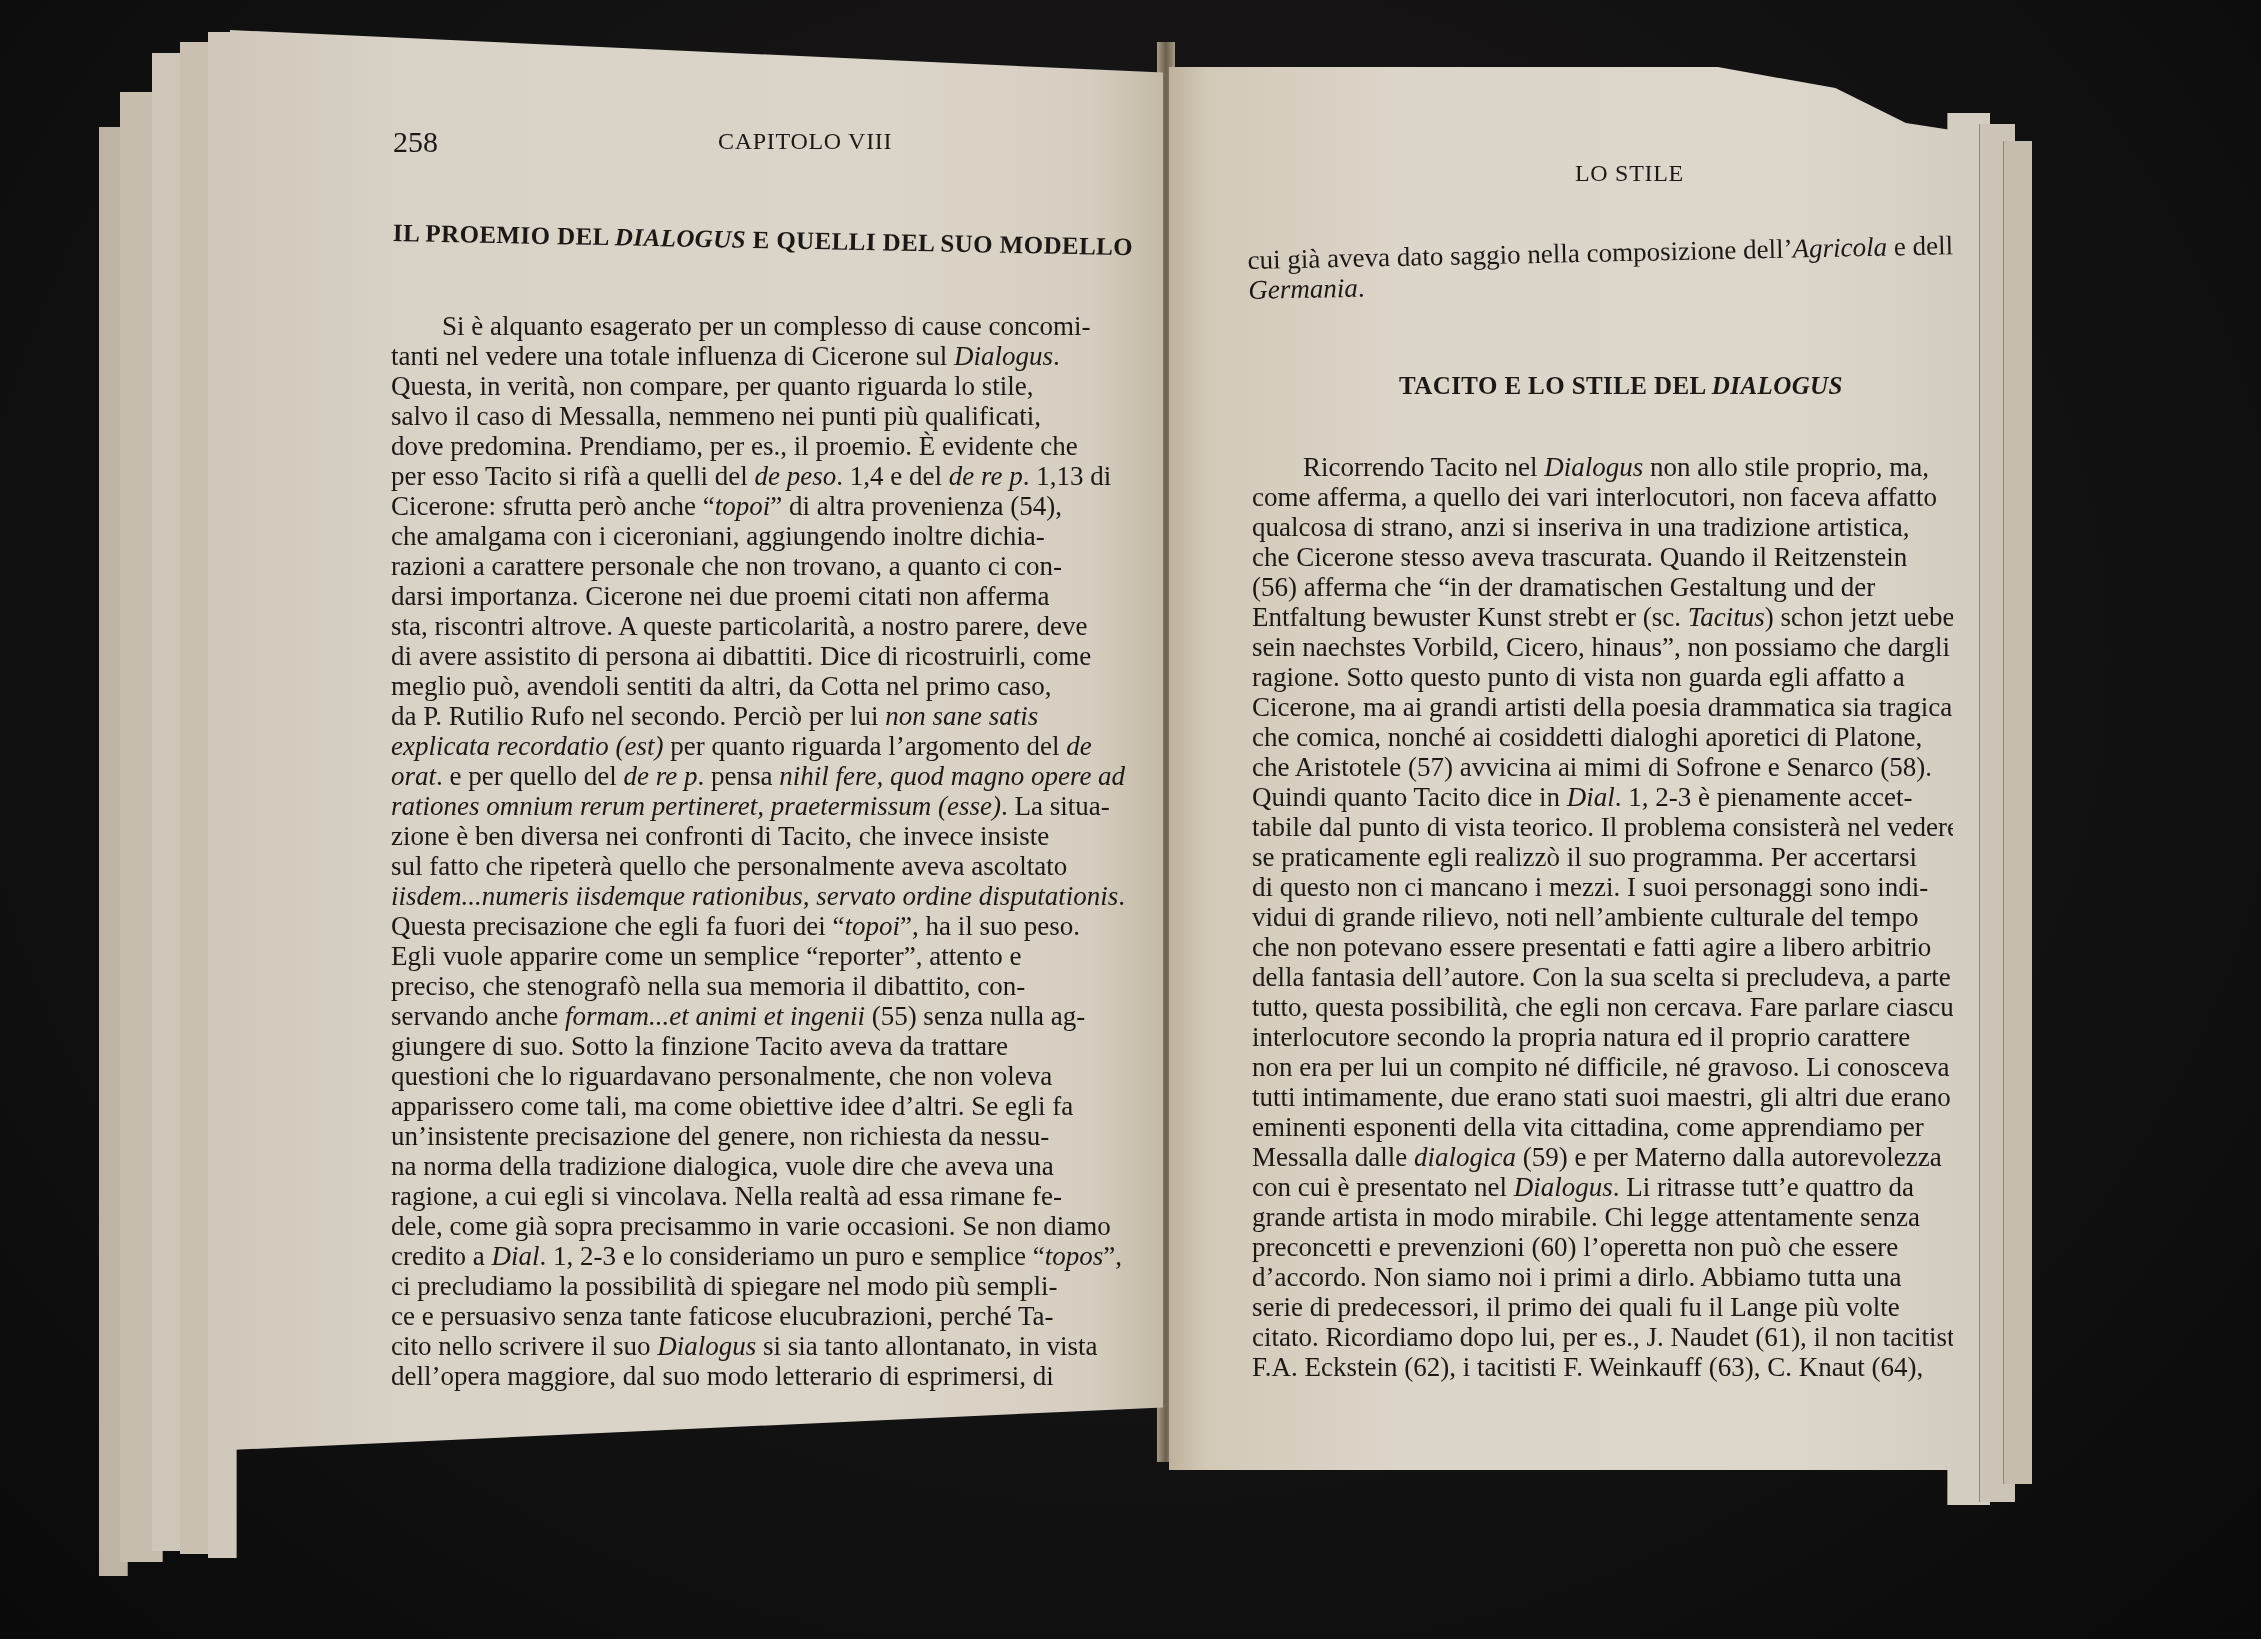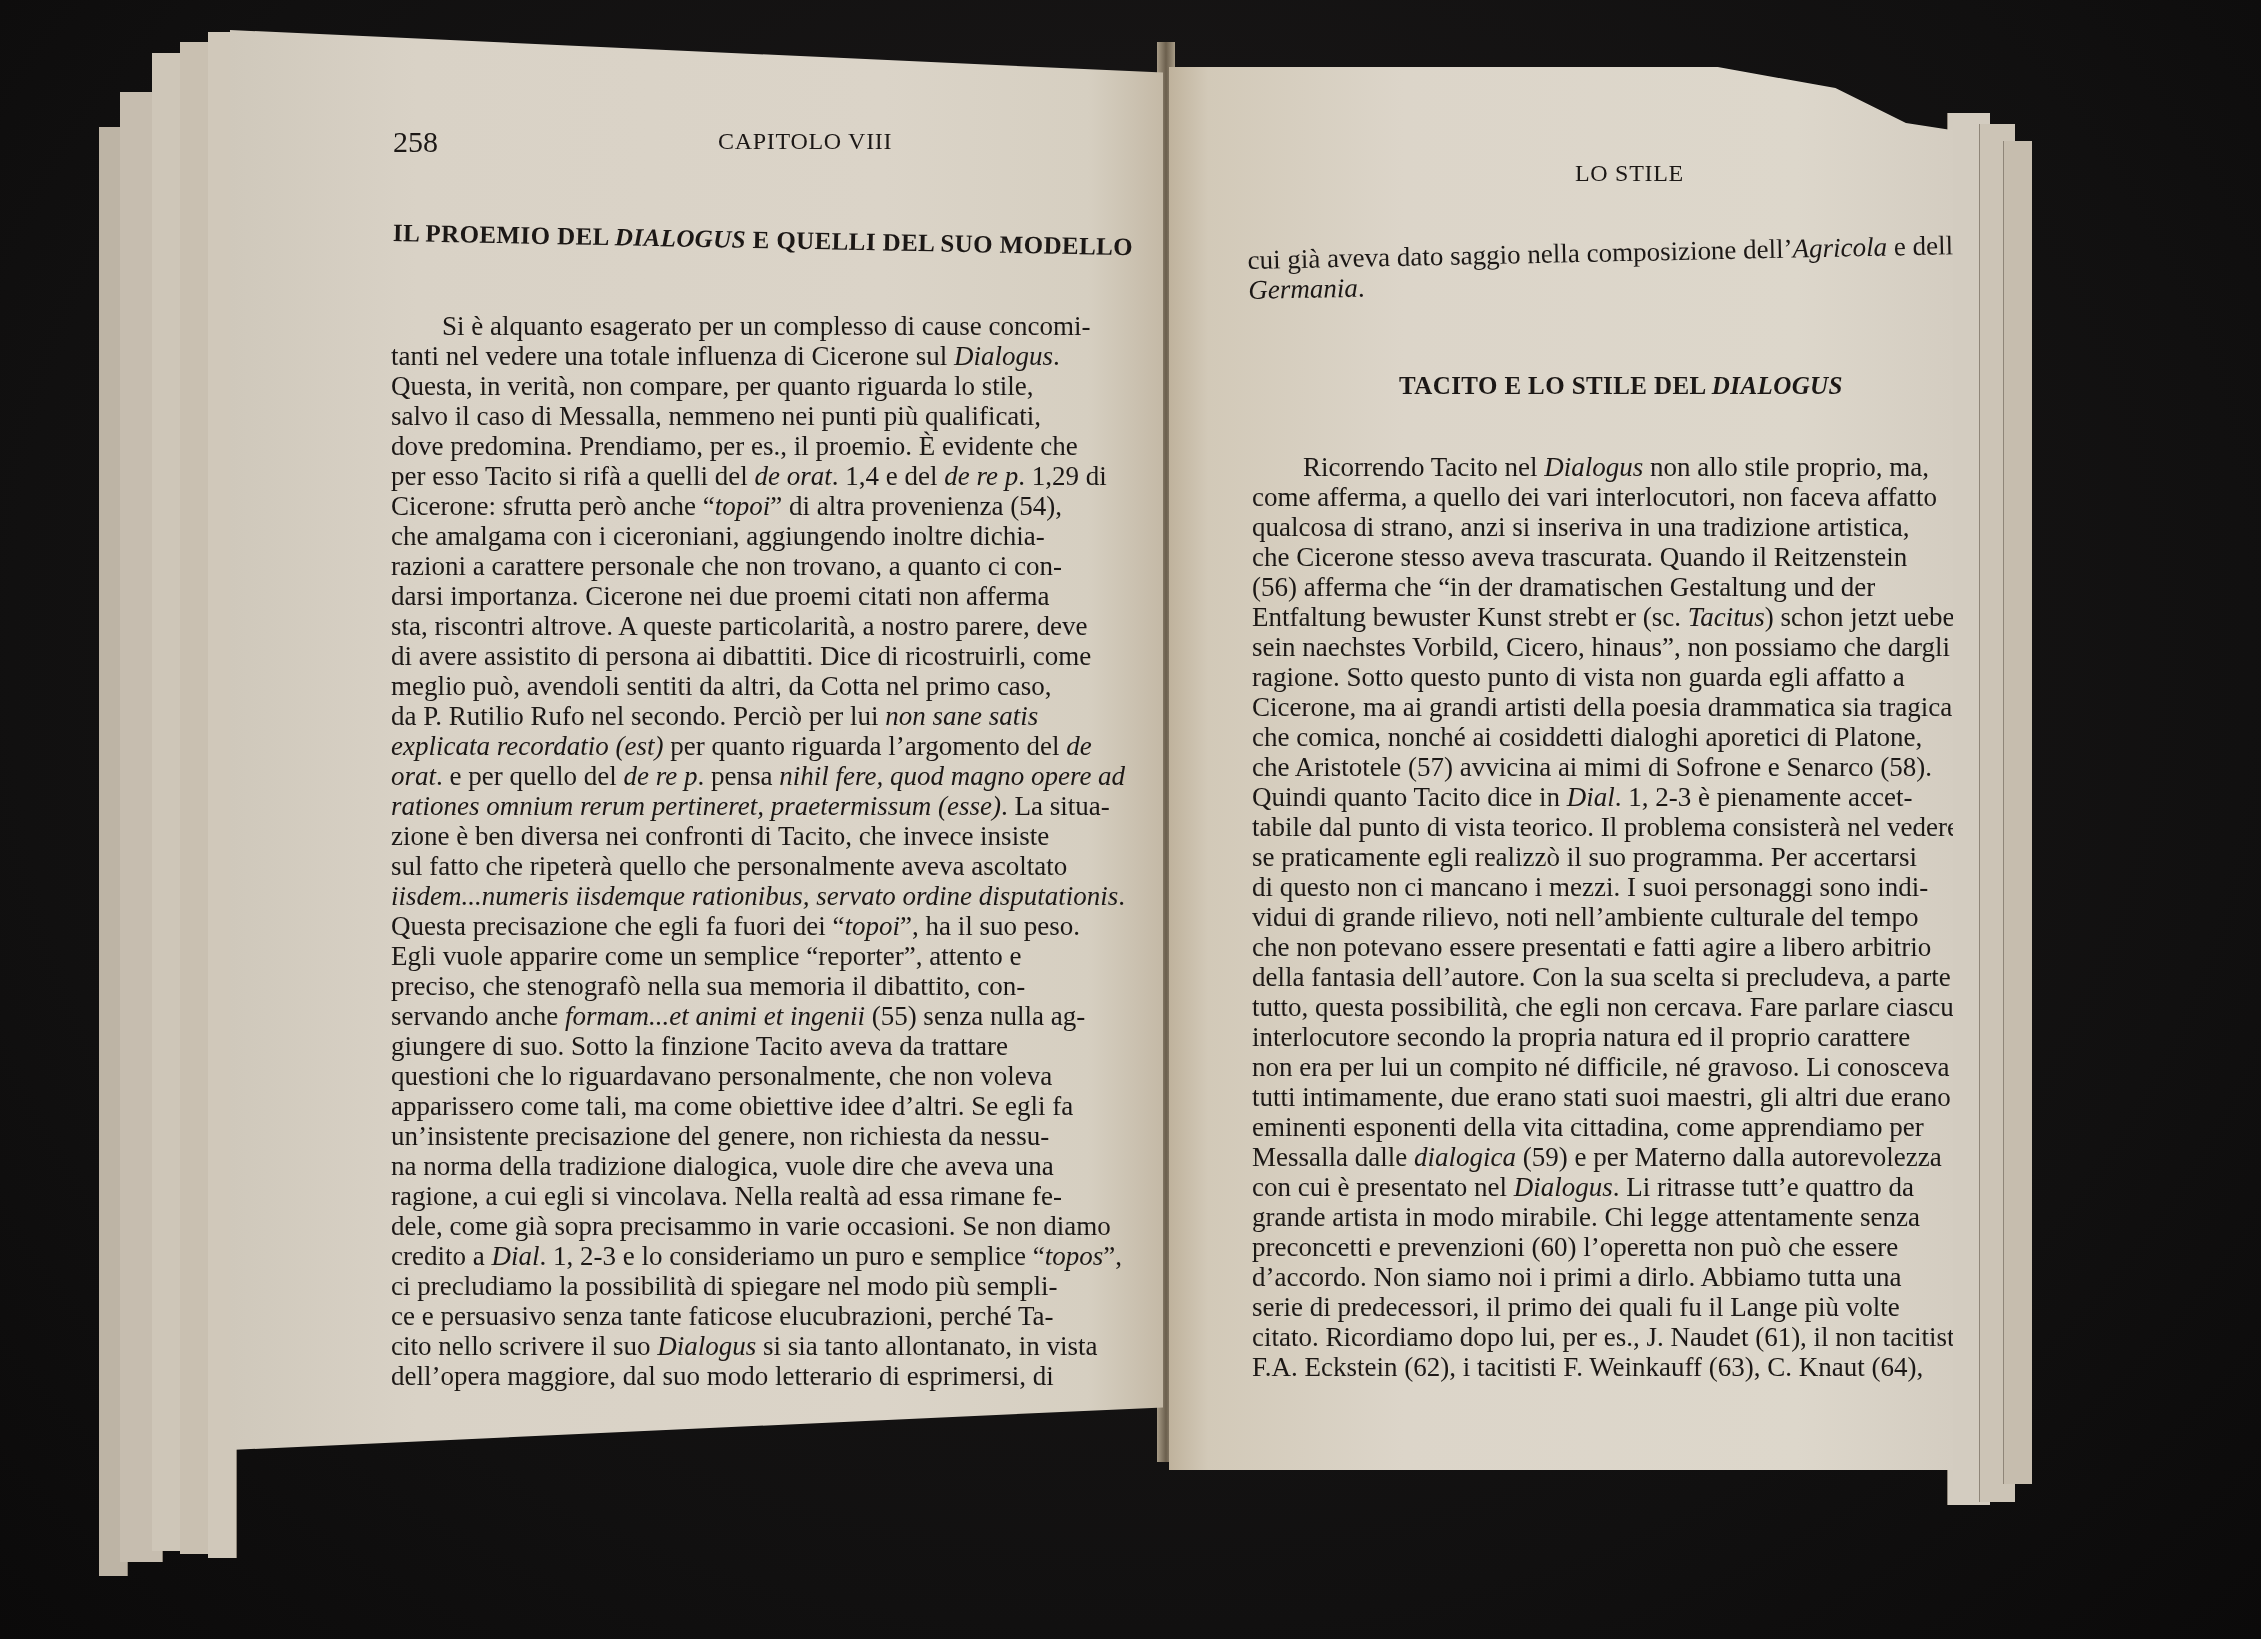--- a/index.html
+++ b/index.html
@@ -76,21 +76,21 @@
   <div class="folio" style="left:163px; top:95px;">258</div>
   <div class="running-head" style="left:488px; top:98px;">CAPITOLO  VIII</div>
   <div class="section-title" style="left:163px; top:189px; transform: rotate(1.1deg); transform-origin:left;"><span>IL PROEMIO DEL </span><i>DIALOGUS</i><span> E QUELLI DEL SUO MODELLO</span></div>
   <div class="body-text" style="left:161px; top:261px; width:763px;margin-top:20px;">
     <div id="left-lines">
         <span class="line indent"><span>Si è alquanto esagerato per un complesso di cause concomi-</span></span>
         <span class="line"><span>tanti nel vedere una totale influenza di Cicerone sul </span><i>Dialogus</i><span>.</span></span>
         <span class="line"><span>Questa, in verità, non compare, per quanto riguarda lo stile,</span></span>
         <span class="line"><span>salvo il caso di Messalla, nemmeno nei punti più qualificati,</span></span>
         <span class="line"><span>dove predomina. Prendiamo, per es., il proemio. È evidente che</span></span>
-        <span class="line"><span>per esso Tacito si rifà a quelli del </span><i>de orat</i><span>. 1,4 e del </span><i>de re p</i><span>. 1,29 di</span></span>
+        <span class="line"><span>per esso Tacito si rifà a quelli del </span><i>de peso</i><span>. 1,4 e del </span><i>de re p</i><span>. 1,13 di</span></span>
         <span class="line"><span>Cicerone: sfrutta però anche “</span><i>topoi</i><span>” di altra provenienza (54),</span></span>
         <span class="line"><span>che amalgama con i ciceroniani, aggiungendo inoltre dichia-</span></span>
         <span class="line"><span>razioni a carattere personale che non trovano, a quanto ci con-</span></span>
         <span class="line"><span>darsi importanza. Cicerone nei due proemi citati non afferma</span></span>
         <span class="line"><span>sta, riscontri altrove. A queste particolarità, a nostro parere, deve</span></span>
         <span class="line"><span>di avere assistito di persona ai dibattiti. Dice di ricostruirli, come</span></span>
         <span class="line"><span>meglio può, avendoli sentiti da altri, da Cotta nel primo caso,</span></span>
         <span class="line"><span>da P. Rutilio Rufo nel secondo. Perciò per lui </span><i>non sane satis</i></span>
         <span class="line"><i>explicata recordatio (est)</i><span> per quanto riguarda l’argomento del </span><i>de</i></span>
         <span class="line"><i>orat</i><span>. e per quello del </span><i>de re p</i><span>. pensa </span><i>nihil fere, quod magno opere ad</i></span>

